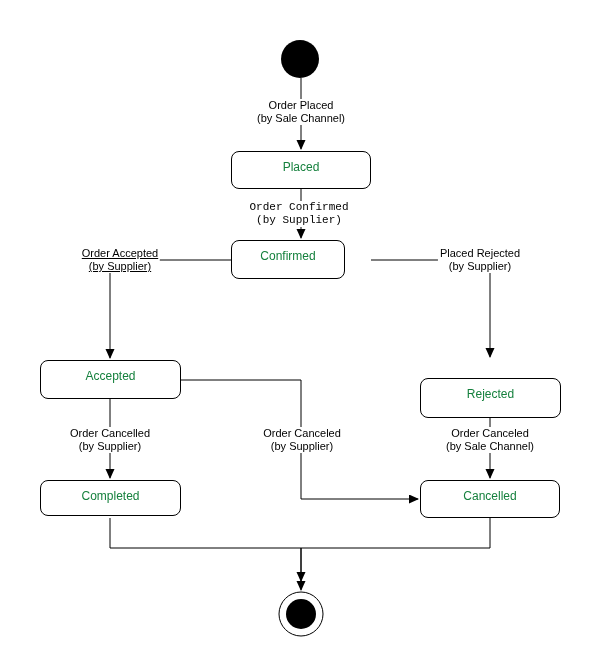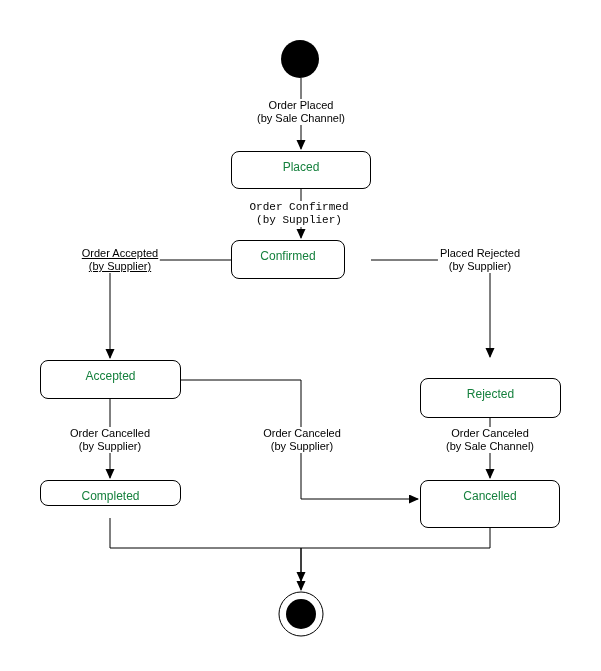--- a/index.html
+++ b/index.html
@@ -33,22 +33,22 @@
     align-items: flex-start;
     padding-top: 8px;
     font-size: 12px;
     line-height: 14px;
     color: #15803d;
   }
   .st-placed    { left: 231px; top: 151px; height: 38px; width: 140px; }
   .st-confirmed { left: 231px; top: 240px; width: 114px; }
   .st-accepted  { left: 40px;  top: 360px; }
   .st-rejected  { left: 420px; top: 359px; height: 40px; margin-top: 19px; }
-  .st-completed { left: 40px;  top: 480px; height: 26px; text-align: right; }
-  .st-cancelled { left: 420px; top: 480px; height: 48px; width: 140px; }
+  .st-completed { left: 40px;  top: 480px; height: 36px; text-align: right; }
+  .st-cancelled { left: 420px; top: 480px; height: 38px; width: 140px; }
 
   .edge-label {
     position: absolute;
     transform: translate(-50%, -50%);
     background: #ffffff;
     padding: 0 2px;
     text-align: center;
     font-size: 11px;
     line-height: 13px;
     color: #000000;

